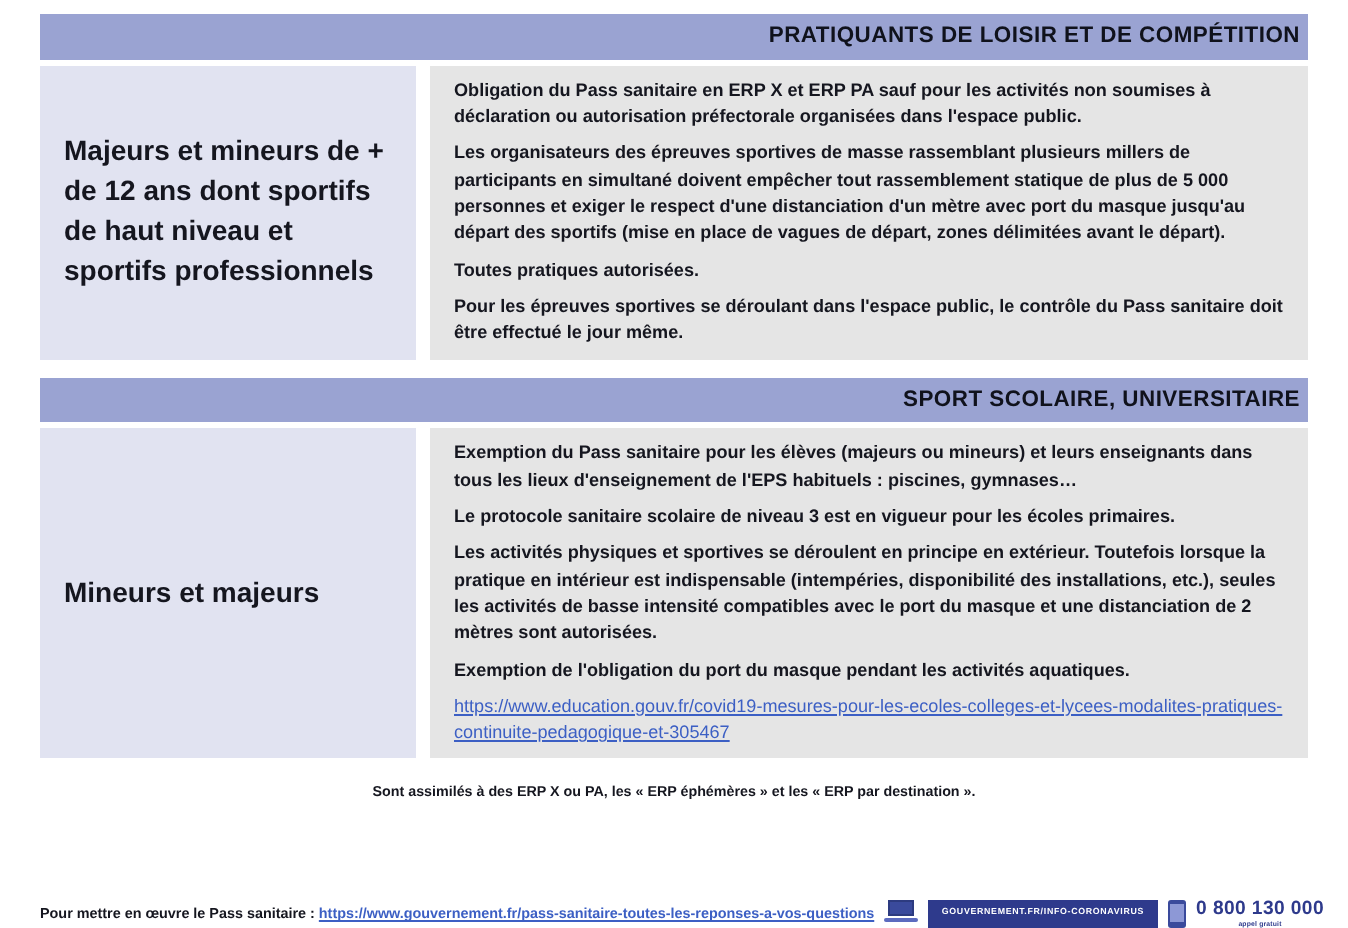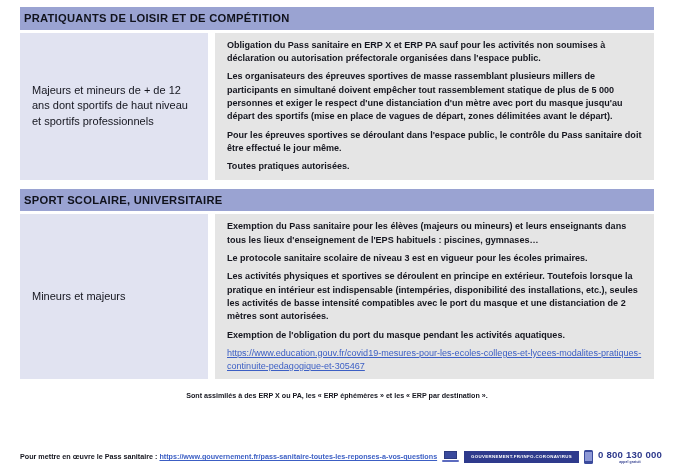--- a/index.html
+++ b/index.html
@@ -29,21 +29,21 @@
   .table-block {
     margin: 7px 20px 0 20px;
   }
 
   .band {
     background: #9aa3d2;
     color: #10121c;
     font-weight: bold;
     font-size: 11.2px;
     letter-spacing: 0.25px;
-    text-align: left;
+    text-align: right;
     padding: 5px 4px 5px 4px;
     line-height: 1.15;
   }
   .band.second {
     margin-top: 6px;
   }
 
   .row {
     display: flex;
     align-items: stretch;
@@ -53,22 +53,22 @@
 
   .cat-cell {
     flex: 0 0 188px;
     background: #e1e3f1;
     display: flex;
     align-items: center;
     padding: 6px 10px 6px 12px;
     box-sizing: border-box;
   }
   .cat-label {
-    font-size: 11px;
-    font-weight: normal;
+    font-size: 14px;
+    font-weight: bold;
     line-height: 1.42;
     color: #15161f;
   }
 
   .info-cell {
     flex: 1 1 auto;
     background: #e5e5e5;
     padding: 6px 10px 6px 12px;
     box-sizing: border-box;
   }
@@ -124,21 +124,20 @@
     white-space: nowrap;
   }
   .footer-left a {
     color: #3c5fc4;
     text-decoration: underline;
     font-weight: bold;
   }
 
   .footer-badges {
     display: flex;
-    align-items: center;
     gap: 5px;
   }
   .laptop-icon {
     width: 17px;
     height: 12px;
     position: relative;
   }
   .laptop-icon .screen {
     position: absolute;
     left: 2px;
@@ -213,22 +212,22 @@
 
     <div class="band">PRATIQUANTS DE LOISIR ET DE COMPÉTITION</div>
 
     <div class="row">
       <div class="cat-cell">
         <div class="cat-label">Majeurs et mineurs de + de 12 ans dont sportifs de haut niveau et sportifs professionnels</div>
       </div>
       <div class="info-cell">
         <p>Obligation du Pass sanitaire en ERP X et ERP PA sauf pour les activités non soumises à déclaration ou autorisation préfectorale organisées dans l'espace public.</p>
         <p>Les organisateurs des épreuves sportives de masse rassemblant plusieurs millers de participants en simultané doivent empêcher tout rassemblement statique de plus de 5 000 personnes et exiger le respect d'une distanciation d'un mètre avec port du masque jusqu'au départ des sportifs (mise en place de vagues de départ, zones délimitées avant le départ).</p>
+        <p>Toutes pratiques autorisées.</p>
         <p>Pour les épreuves sportives se déroulant dans l'espace public, le contrôle du Pass sanitaire doit être effectué le jour même.</p>
-        <p>Toutes pratiques autorisées.</p>
       </div>
     </div>
 
     <div class="row">
     </div>
 
     <div class="band second">SPORT SCOLAIRE, UNIVERSITAIRE</div>
 
     <div class="row">
       <div class="cat-cell">

